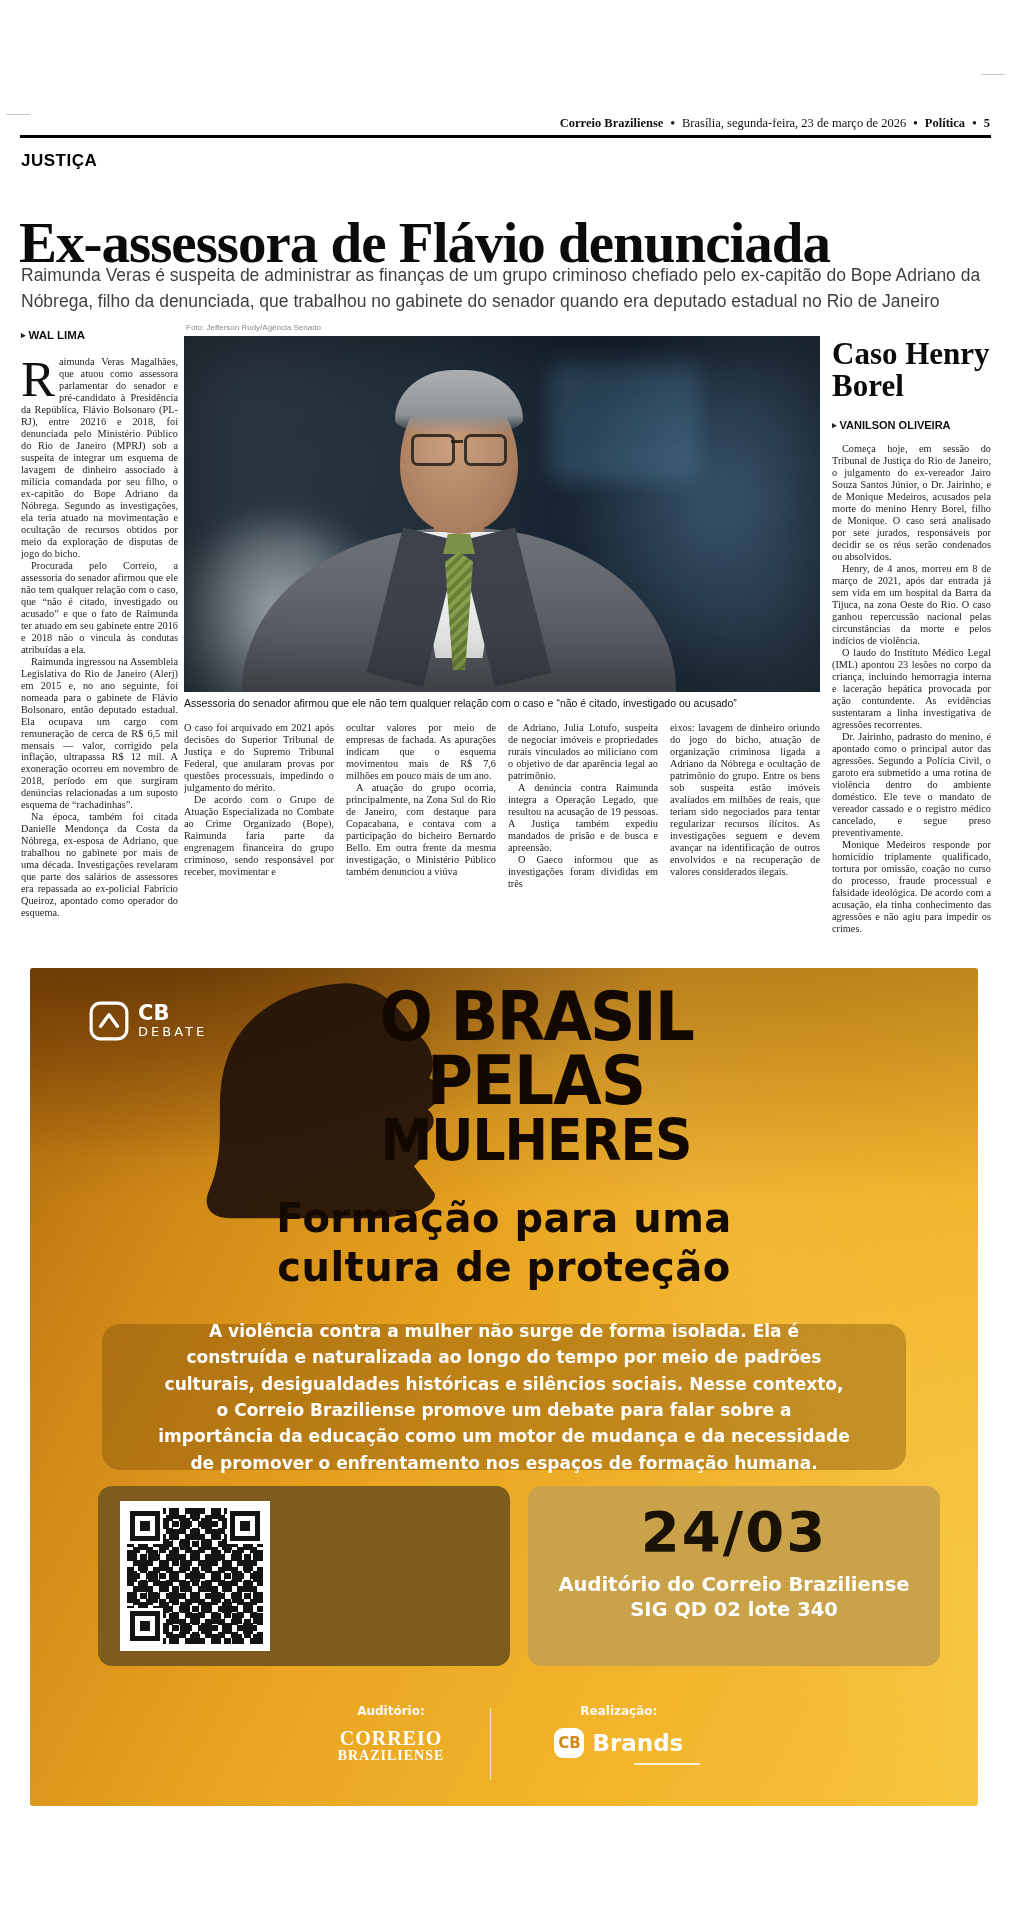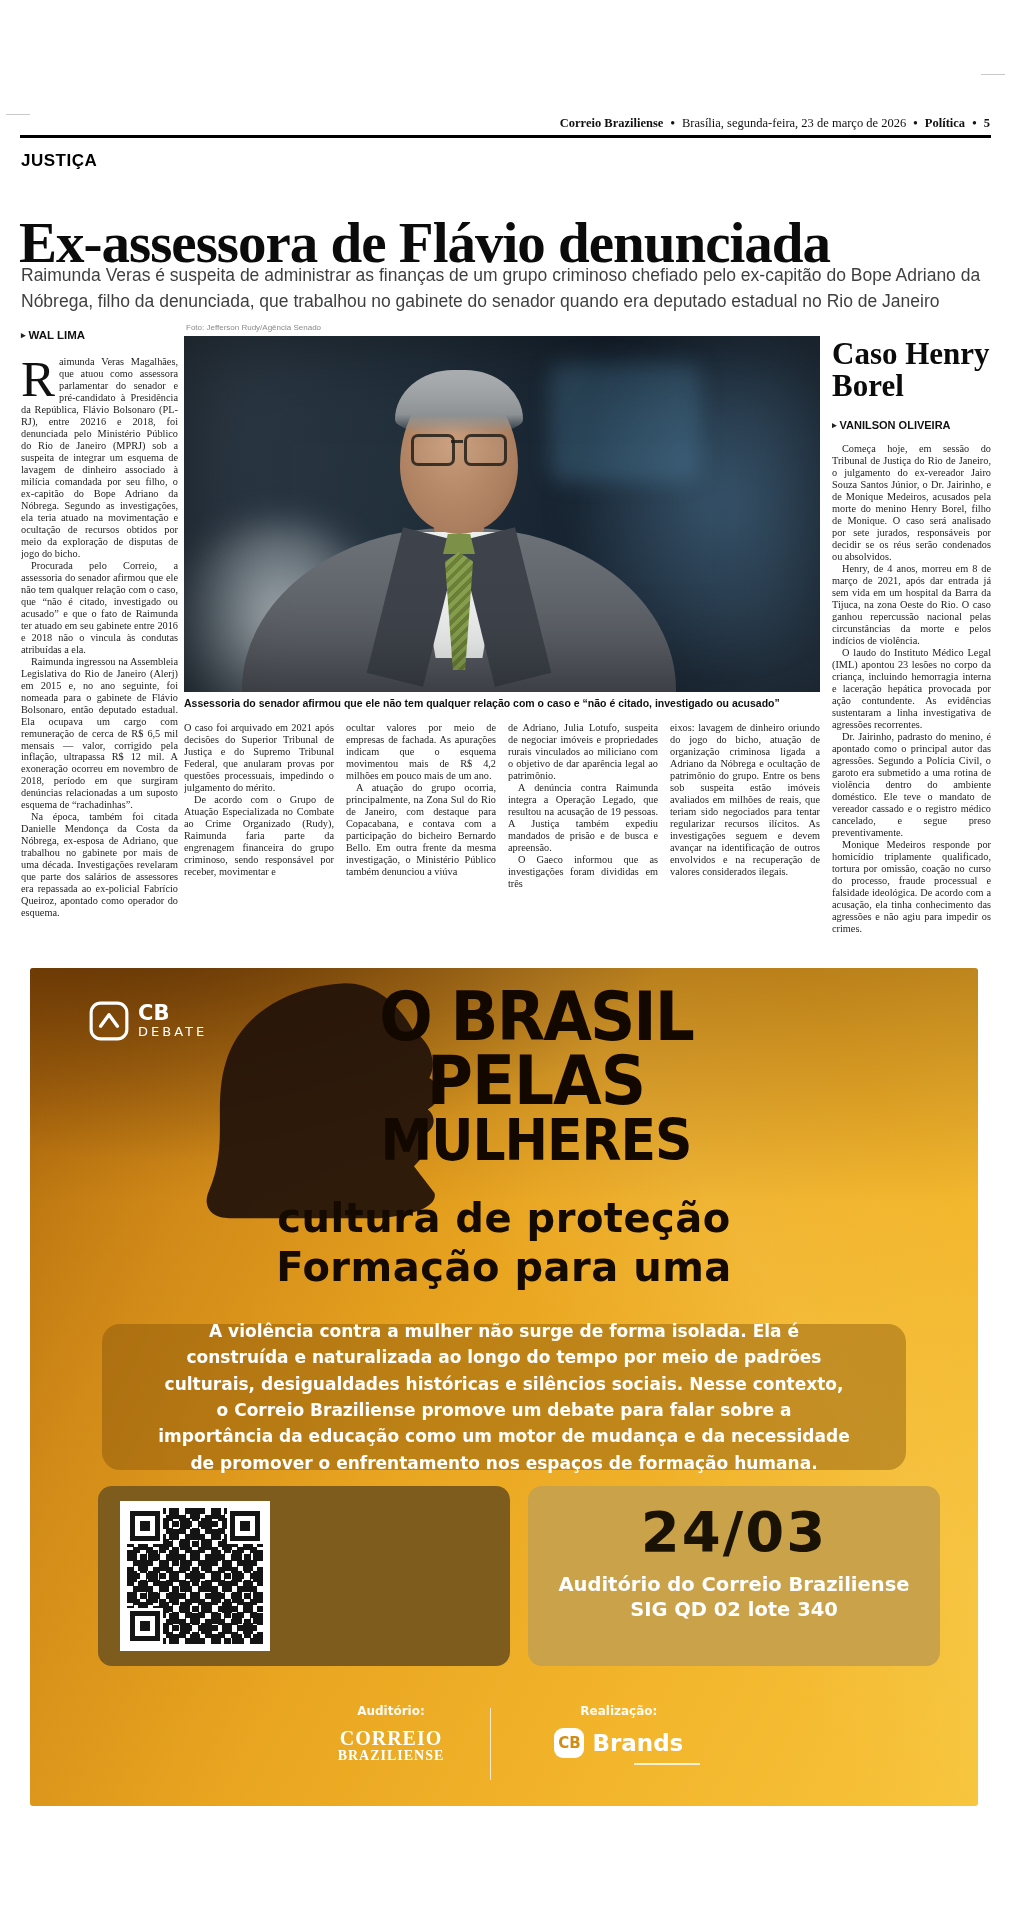--- a/index.html
+++ b/index.html
@@ -69,21 +69,21 @@
         border-radius:48% 52% 50% 50% / 56% 56% 45% 45%;}
   .hair{position:absolute;left:211px;top:34px;width:128px;height:64px;
         background:linear-gradient(180deg,#c0c3c5,#8f9496 70%,rgba(143,148,150,0));
         border-radius:50% 50% 42% 42% / 85% 85% 25% 25%;}
   .glasses{position:absolute;left:227px;top:98px;width:96px;height:28px;display:flex;gap:9px;}
   .lens{width:38px;height:26px;border:3px solid rgba(35,30,25,.85);border-radius:7px;
         background:rgba(255,255,255,.06);}
   .bridge{position:absolute;left:40px;top:6px;width:12px;height:3px;background:rgba(35,30,25,.85);}
   .vignette{position:absolute;inset:0;box-shadow:inset 0 0 90px rgba(0,0,0,.5);}
   .caption{position:absolute;left:184px;top:697px;width:636px;font-family:"Liberation Sans",sans-serif;
-           font-weight:700;font-size:10.5px;color:#101010;}
+           font-weight:400;font-size:10.5px;color:#101010;}
 
   
   .sidebar{position:absolute;left:832px;top:338px;width:159px;height:626px;overflow:hidden;}
   .sb-head{font-weight:700;font-size:31px;line-height:1.04;color:#0b0b0b;margin:0 0 14px 0;}
   .sb-byline{font-family:"Liberation Sans",sans-serif;font-weight:700;font-size:11px;
              color:#111;margin-bottom:12px;margin-top:17px;}
   .sidebar .bodycol p:first-child{text-indent:10px;}
 
   
   .ad{position:absolute;left:30px;top:968px;width:948px;height:838px;overflow:hidden;
@@ -192,24 +192,24 @@
       <div class="lens"></div>
       <div class="lens"></div>
       <div class="bridge"></div>
     </div>
     <div class="vignette"></div>
   </div>
   <div class="caption">Assessoria do senador afirmou que ele não tem qualquer relação com o caso e “não é citado, investigado ou acusado”</div>
 
   <div class="bodycol midcol mc2">
     <p>O caso foi arquivado em 2021 após decisões do Superior Tribunal de Justiça e do Supremo Tribunal Federal, que anularam provas por questões processuais, impedindo o julgamento do mérito.</p>
-    <p>De acordo com o Grupo de Atuação Especializada no Combate ao Crime Organizado (Rudy), Raimunda faria parte da engrenagem financeira do grupo criminoso, sendo responsável por receber, movimentar e</p>
+    <p>De acordo com o Grupo de Atuação Especializada no Combate ao Crime Organizado (Bope), Raimunda faria parte da engrenagem financeira do grupo criminoso, sendo responsável por receber, movimentar e</p>
   </div>
   <div class="bodycol midcol mc3">
-    <p>ocultar valores por meio de empresas de fachada. As apurações indicam que o esquema movimentou mais de R$ 4,2 milhões em pouco mais de um ano.</p>
+    <p>ocultar valores por meio de empresas de fachada. As apurações indicam que o esquema movimentou mais de R$ 7,6 milhões em pouco mais de um ano.</p>
     <p>A atuação do grupo ocorria, principalmente, na Zona Sul do Rio de Janeiro, com destaque para Copacabana, e contava com a participação do bicheiro Bernardo Bello. Em outra frente da mesma investigação, o Ministério Público também denunciou a viúva</p>
   </div>
   <div class="bodycol midcol mc4">
     <p>de Adriano, Julia Lotufo, suspeita de negociar imóveis e propriedades rurais vinculados ao miliciano com o objetivo de dar aparência legal ao patrimônio.</p>
     <p>A denúncia contra Raimunda integra a Operação Legado, que resultou na acusação de 19 pessoas. A Justiça também expediu mandados de prisão e de busca e apreensão.</p>
     <p>O Gaeco informou que as investigações foram divididas em três</p>
   </div>
   <div class="bodycol midcol mc5">
     <p>eixos: lavagem de dinheiro oriundo do jogo do bicho, atuação de organização criminosa ligada a Adriano da Nóbrega e ocultação de patrimônio do grupo. Entre os bens sob suspeita estão imóveis avaliados em milhões de reais, que teriam sido negociados para tentar regularizar recursos ilícitos. As investigações seguem e devem avançar na identificação de outros envolvidos e na recuperação de valores considerados ilegais.</p>
   </div>
@@ -241,22 +241,22 @@
       <path d="M96 6 C 64 8 36 26 28 56 C 20 84 30 108 18 138 C 14 148 20 155 30 155 L 118 155 C 140 153 152 147 150 139 L 138 122 C 144 116 148 108 144 102 C 152 97 150 89 146 86 C 156 80 153 70 147 66 C 152 56 147 42 138 37 C 128 16 112 5 96 6 Z" fill="#23130a" opacity="0.94"></path>
     </svg>
 
     <div class="ad-title">
       <div class="t1">O BRASIL</div>
       <div class="t2">PELAS</div>
       <div class="t3">MULHERES</div>
     </div>
 
     <div class="ad-sub">
+      <div>Formação para uma</div>
       <div>cultura de proteção</div>
-      <div>Formação para uma</div>
     </div>
 
     <div class="ad-box">
       <p>A violência contra a mulher não surge de forma isolada. Ela é construída e naturalizada ao longo do tempo por meio de padrões culturais, desigualdades históricas e silêncios sociais. Nesse contexto, o Correio Braziliense promove um debate para falar sobre a importância da educação como um motor de mudança e da necessidade de promover o enfrentamento nos espaços de formação humana.</p>
     </div>
 
     <div class="panel pl">
       <div class="qr">
         <div class="qr-grid"></div>
         <div class="qr-f tl"></div>

